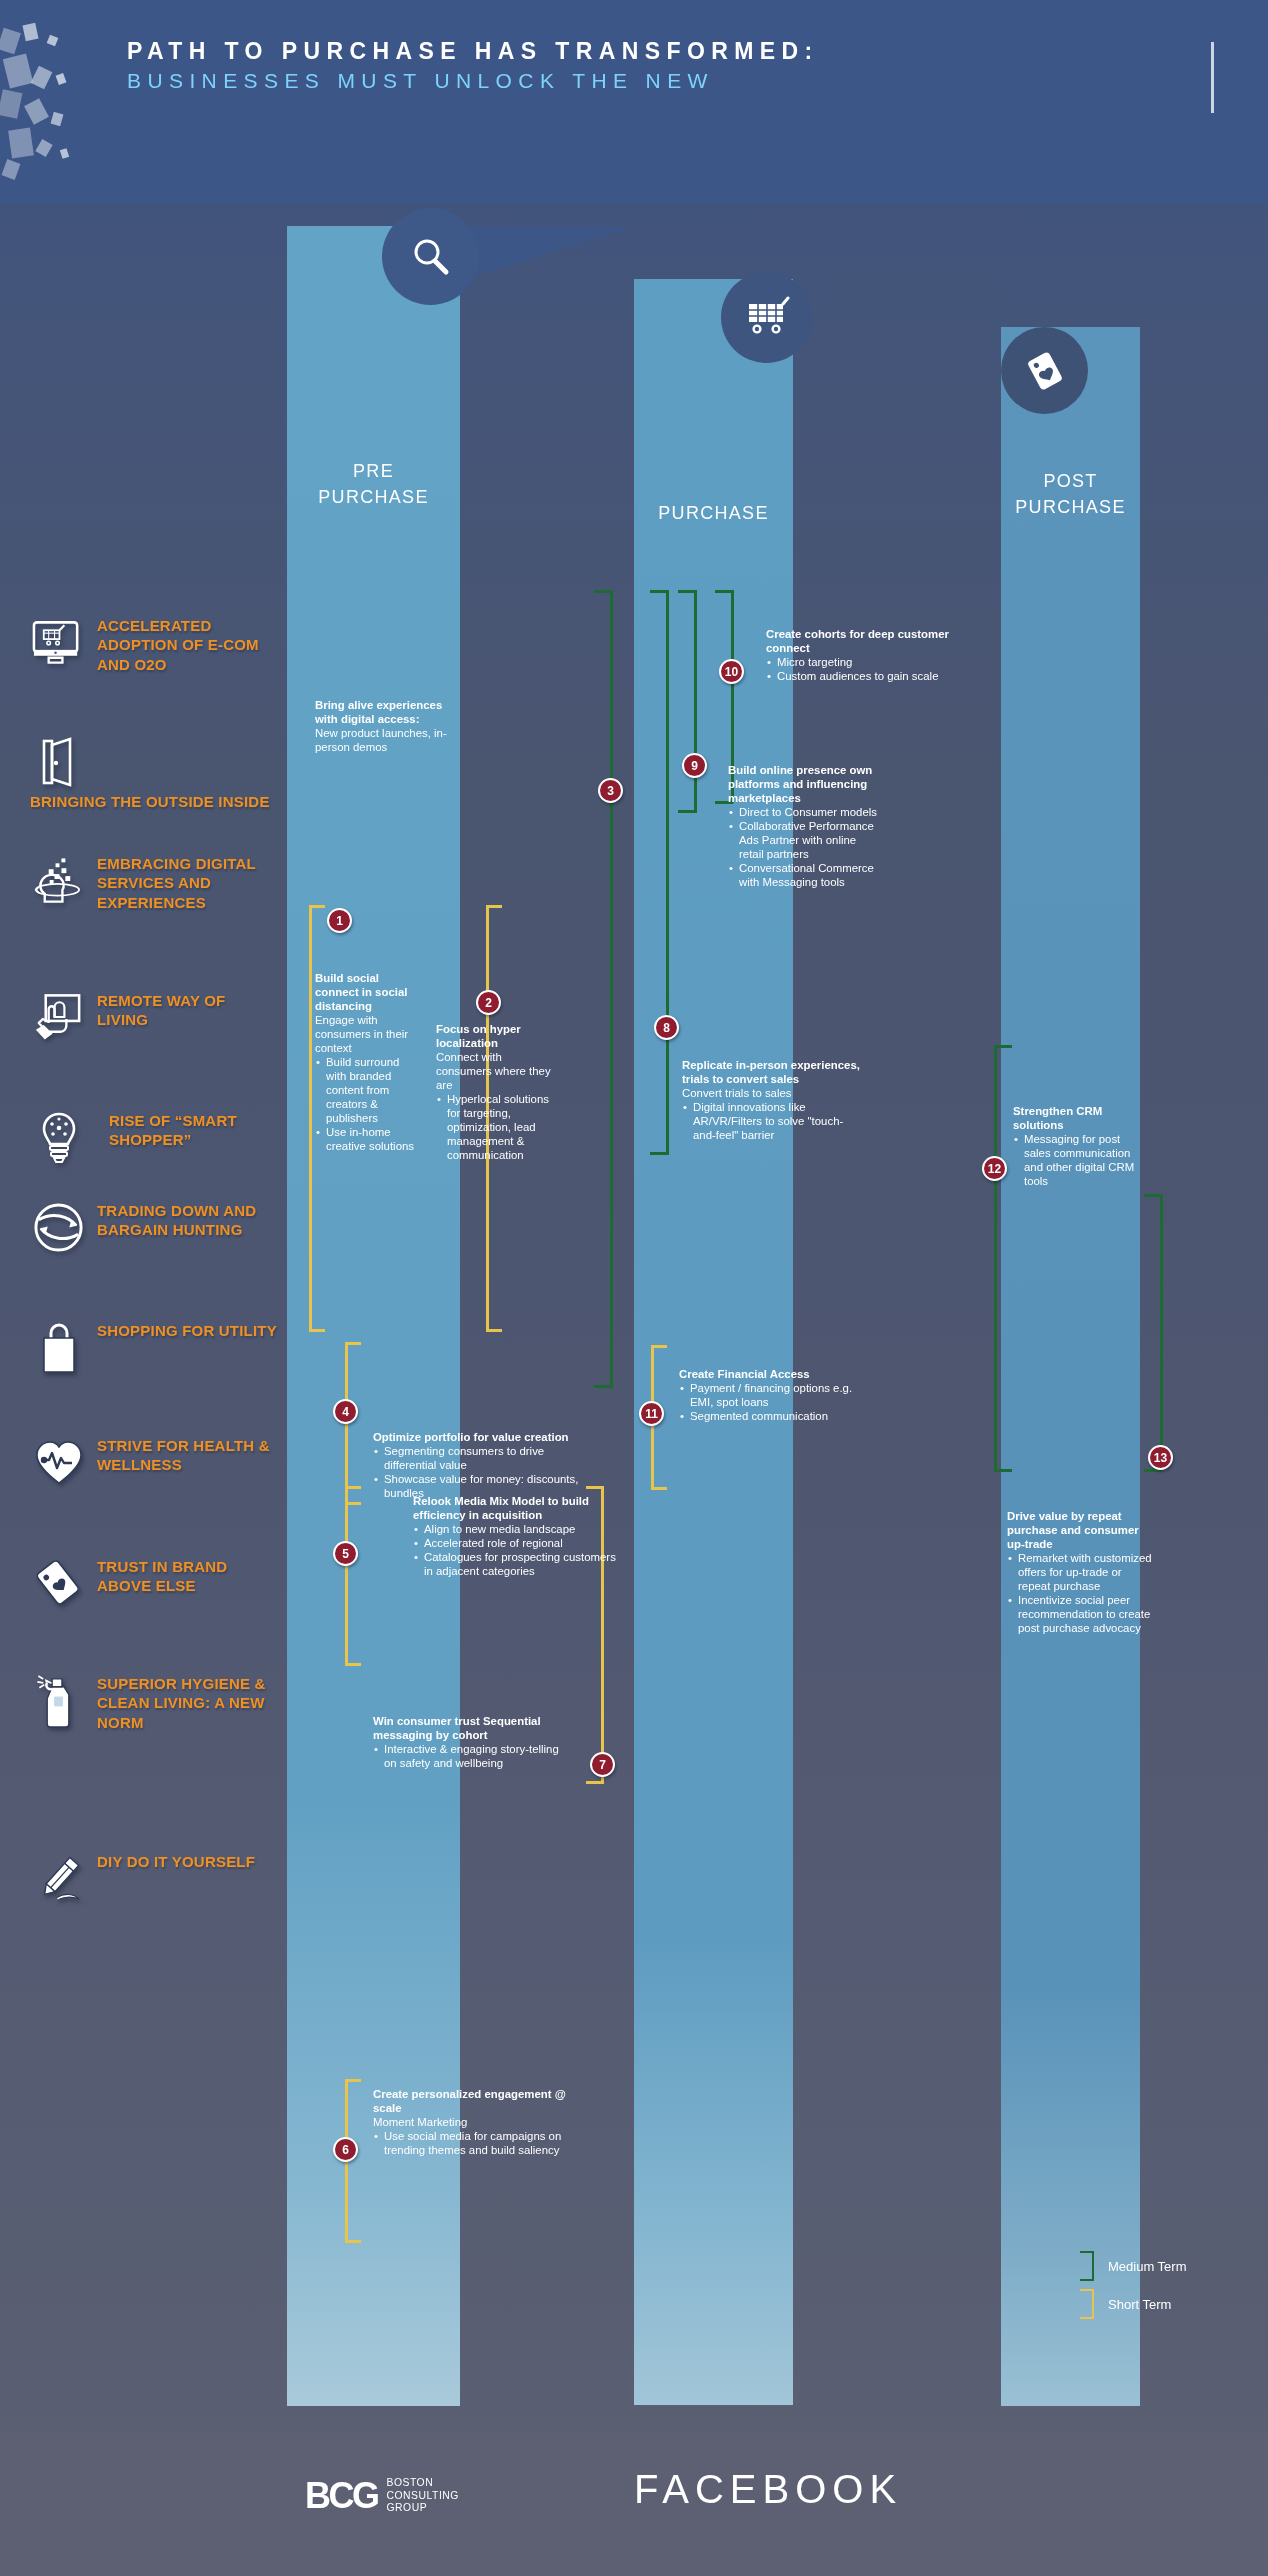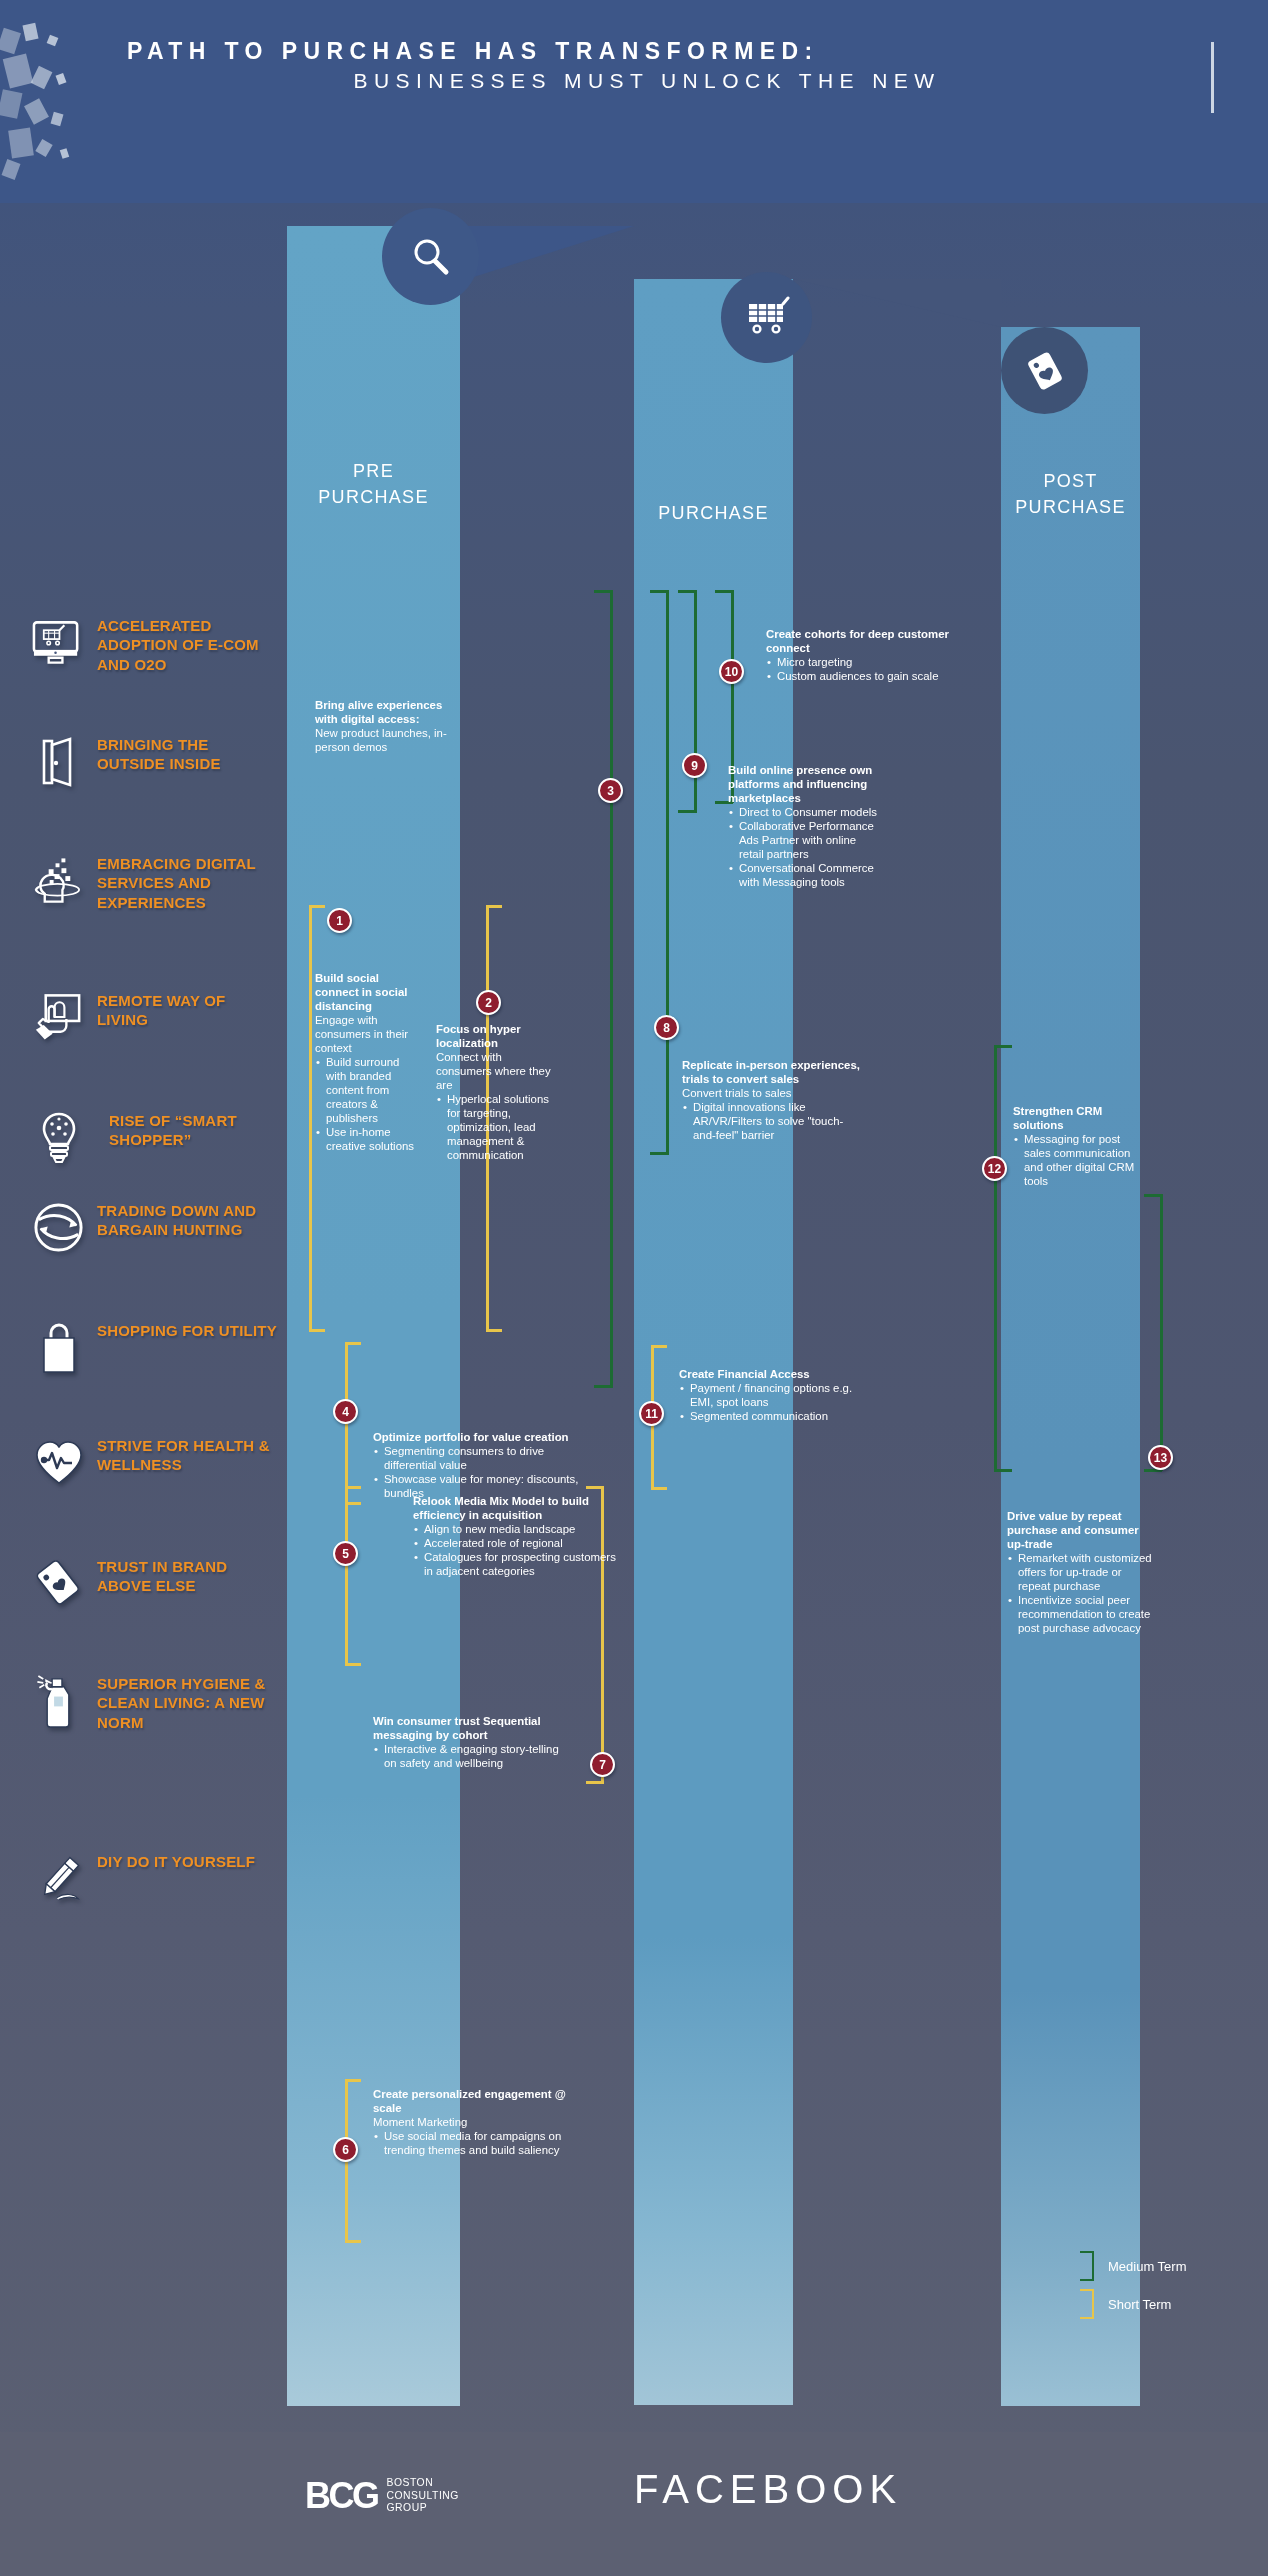--- a/index.html
+++ b/index.html
@@ -11,21 +11,21 @@
   }
 
   
   #header { position:absolute; left:0; top:0; width:1268px; height:203px;
             background:#3d5688; overflow:hidden; }
   .hdr-shards { position:absolute; left:0; top:30px; width:149px; height:149px; }
   .hdr-shards i { position:absolute; background:#c3cede; opacity:.75; display:block; }
   #hdr-rule { position:absolute; right:54px; top:42px; width:3px; height:71px; background:#cdd6e4; }
   #hdr-title { position:absolute; left:127px; top:36px; width:1040px; }
   .hdr-l1 { color:#ffffff; font-size:23px; font-weight:bold; letter-spacing:6.4px; line-height:30px; }
-  .hdr-l2 { color:#ffffff; font-size:21px; font-weight:normal; letter-spacing:6.4px; line-height:30px;text-align:center; }
+  .hdr-l2 { color:#7dd3fc; font-size:21px; font-weight:normal; letter-spacing:6.4px; line-height:30px; }
 
   
   .panel { position:absolute; }
   #panel-pre  { left:287px; top:226px; width:173px; height:2180px;
                 background:linear-gradient(180deg,#63a4c6 0%,#61a0c3 50%,#61a0c3 72%,#86b7d1 90%,#a9cada 100%); }
   #panel-pur  { left:634px; top:279px; width:159px; height:2126px;
                 background:linear-gradient(180deg,#5f9ec3 0%,#5d9bc0 55%,#5d9bc0 78%,#86b7d1 92%,#a2c5d7 100%); }
   #panel-post { left:1001px; top:327px; width:139px; height:2079px;
                 background:linear-gradient(180deg,#5b95bc 0%,#5992b9 55%,#5992b9 80%,#7fadc8 93%,#9ac0d4 100%); }
 
@@ -175,21 +175,21 @@
         <line x1="18" y1="10" x2="18" y2="19" stroke="#fff" stroke-width="1.1"></line>
         <line x1="24" y1="10" x2="24" y2="19" stroke="#fff" stroke-width="1.1"></line>
         <path d="M29 10 L34 5" stroke="#fff" stroke-width="2.2" fill="none"></path>
         <circle cx="18" cy="23" r="1.8" fill="none" stroke="#fff" stroke-width="1.6"></circle>
         <circle cx="27" cy="23" r="1.8" fill="none" stroke="#fff" stroke-width="1.6"></circle>
       </svg>
     </span>
     <span class="side-lbl">ACCELERATED ADOPTION OF  E-COM AND O2O</span>
   </div>
 
-  <div class="side-item" style="left:0;top:119px;width:248px;">
+  <div class="side-item" style="left:0;top:119px;width:248px;flex-direction:column;">
     <span class="side-ico">
       <svg width="46" height="50" viewBox="0 0 46 50">
         <rect x="8" y="4" width="8" height="42" fill="none" stroke="#fff" stroke-width="2.6"></rect>
         <path d="M16 8 L34 2 L34 48 L16 42 Z" fill="none" stroke="#fff" stroke-width="2.6"></path>
         <circle cx="20" cy="26" r="2.2" fill="#fff"></circle>
       </svg>
     </span>
     <span class="side-lbl">BRINGING THE OUTSIDE INSIDE</span>
   </div>
 

